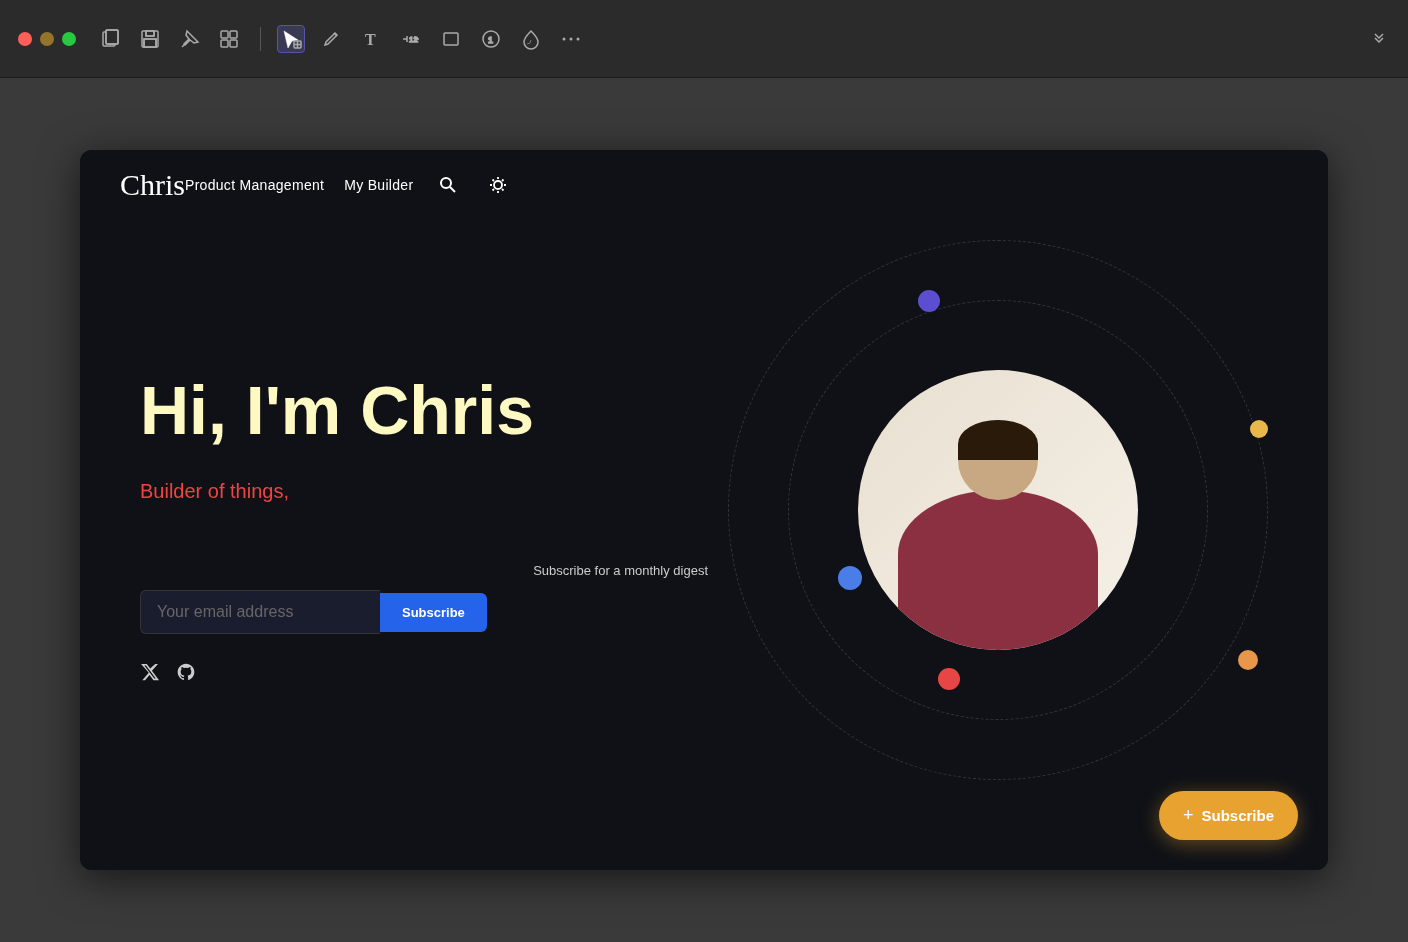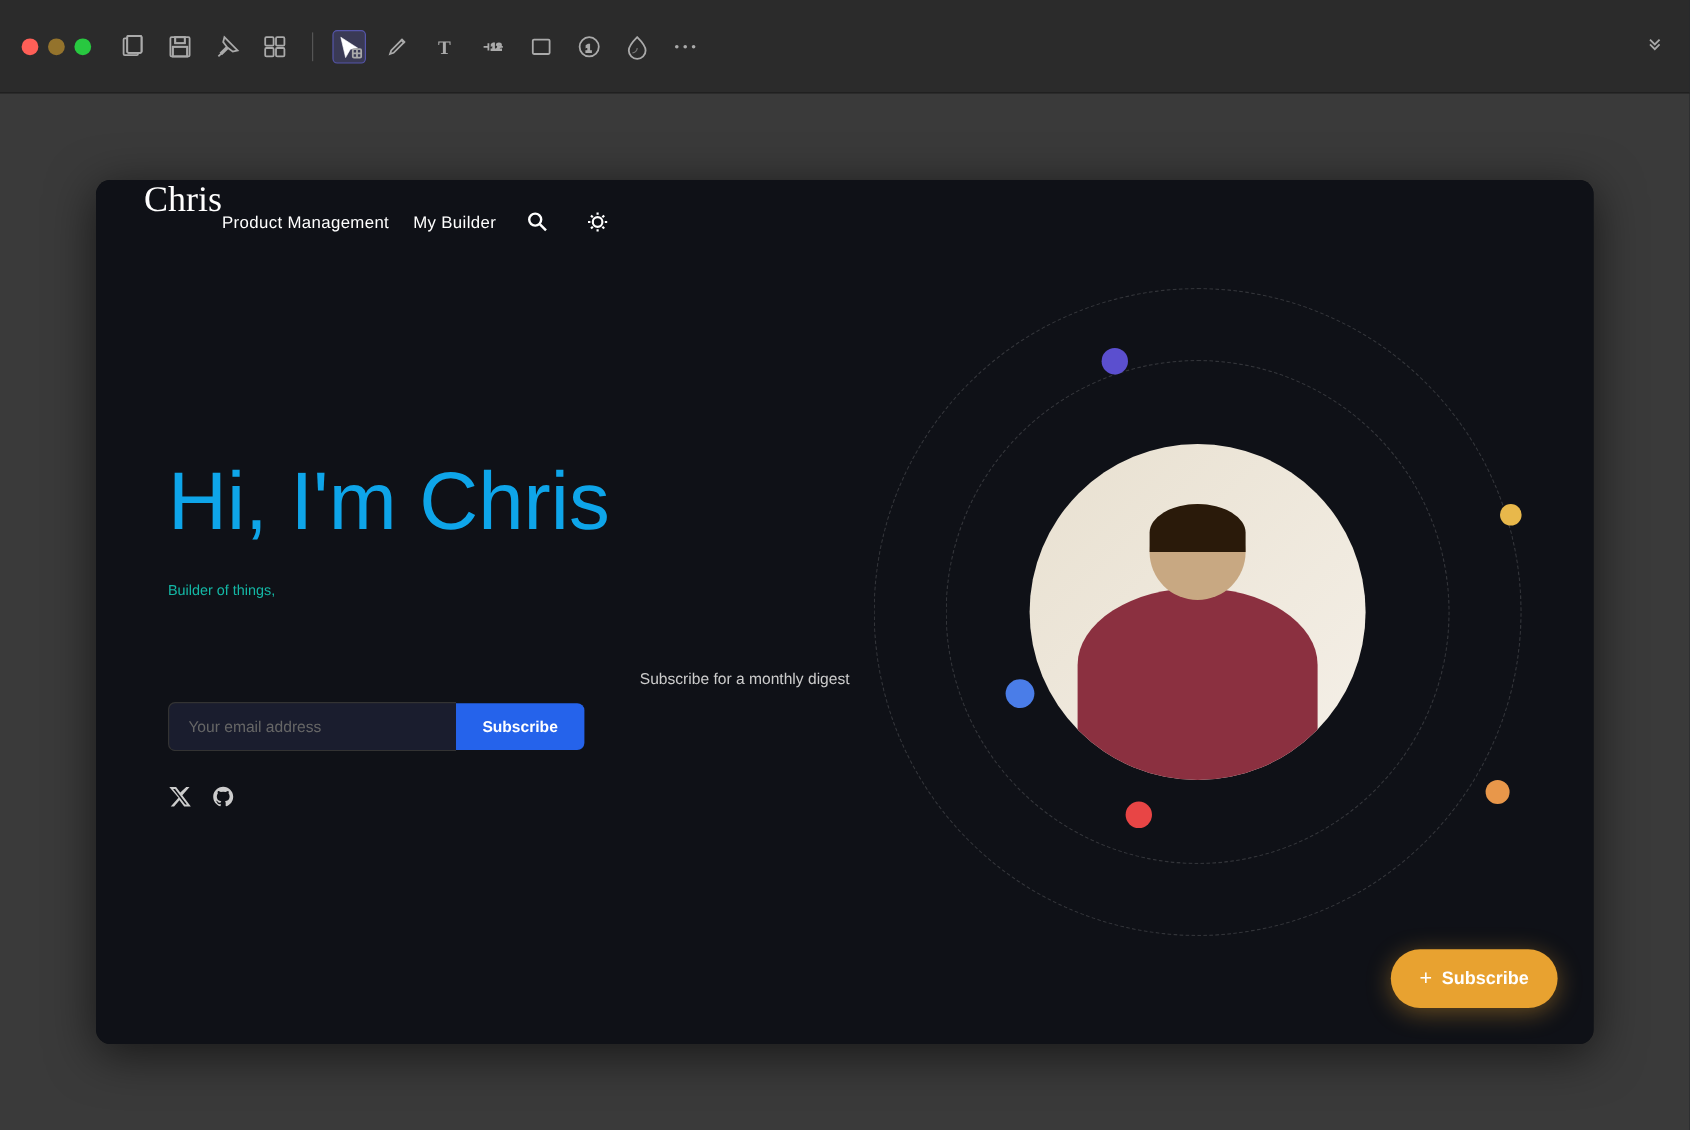--- a/index.html
+++ b/index.html
@@ -95,20 +95,21 @@
     }
 
     
     .site-nav {
       position: absolute;
       top: 0;
       left: 0;
       right: 0;
       height: 70px;
       display: flex;
+      align-items: center;
       padding: 0 40px;
       z-index: 10;
     }
 
     .site-nav-links {
       display: flex;
       align-items: center;
       gap: 20px;
     }
 
@@ -143,29 +144,29 @@
       position: relative;
     }
 
     .hero-left {
       flex: 1;
       padding-top: 40px;
     }
 
     .hero-title {
       font-size: 68px;
-      font-weight: 400;
-      color: #0ea5e9;
+      font-weight: 700;
+      color: #fef9c3;
       line-height: 1.1;
       margin-bottom: 28px;
     }
 
     .hero-subtitle {
-      font-size: 12px;
-      color: #14b8a6;
+      font-size: 20px;
+      color: #ef4444;
       line-height: 1.6;
       margin-bottom: 56px;
     }
 
     .subscribe-label {
       font-size: 13px;
       color: #ccc;
       margin-bottom: 12px;
       text-align: right;
     }
@@ -176,21 +177,21 @@
       gap: 0;
       margin-bottom: 28px;
     }
 
     .email-input {
       background: #1a1d2e;
       border: 1px solid #333;
       border-right: none;
       color: #fff;
       padding: 12px 16px;
-      font-size: 13px;
+      font-size: 16px;
       width: 240px;
       outline: none;
       border-radius: 6px 0 0 6px;
     }
 
     .email-input::placeholder { color: #666; }
 
     .subscribe-btn {
       background: #2563eb;
       color: #fff;

